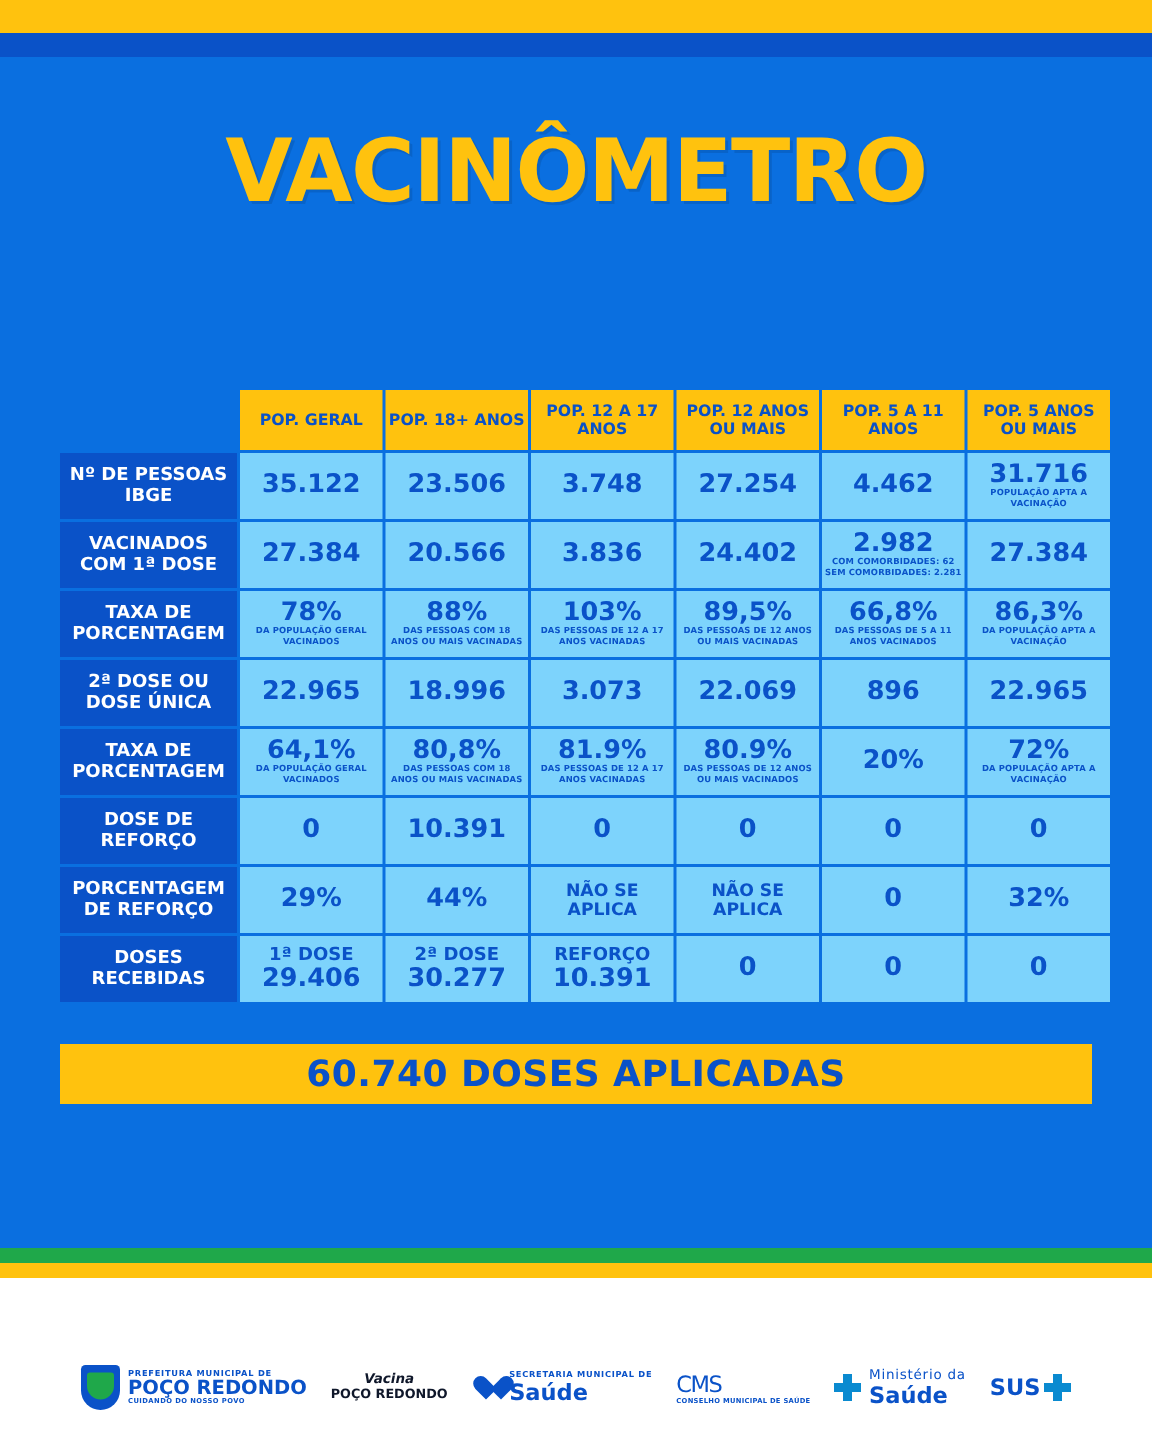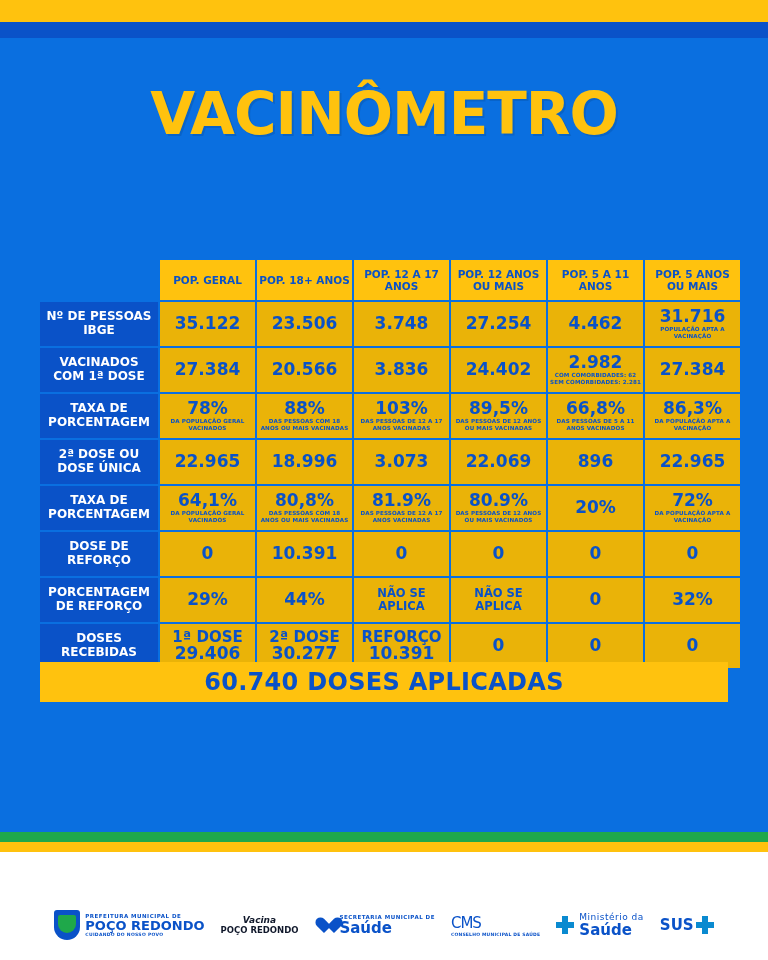--- a/index.html
+++ b/index.html
@@ -84,21 +84,21 @@
     color: #ffffff;
     font-size: 12px;
     font-weight: 800;
     text-align: center;
     padding: 4px 3px;
     line-height: 1.15;
     font-family: "DejaVu Sans", sans-serif;
     vertical-align: middle;
   }
   td.cell {
-    background: #eab308;
+    background: #7dd3fc;
     color: #0a52c8;
     text-align: center;
     vertical-align: middle;
     padding: 3px 2px;
     height: 44px;
     font-family: "DejaVu Sans", sans-serif;
   }
   td.cell .big {
     font-size: 17px;
     font-weight: 800;
@@ -108,36 +108,36 @@
   td.cell .sub {
     display: block;
     font-size: 5.6px;
     font-weight: 700;
     line-height: 1.25;
     margin-top: 1px;
     letter-spacing: 0.1px;
   }
   td.cell .pre {
     display: block;
-    font-size: 15px;
+    font-size: 12px;
     font-weight: 800;
     line-height: 1.1;
   }
   td.cell .na {
     font-size: 11.5px;
     font-weight: 800;
     line-height: 1.15;
     display: block;
     text-align: center;
   }
 
   
   .doses-bar {
     position: absolute;
-    top: 662px; left: 40px;
+    top: 696px; left: 40px;
     width: 688px; height: 40px;
     background: #ffc20e;
     color: #0a52c8;
     display: flex;
     align-items: center;
     justify-content: center;
     font-size: 24px;
     font-weight: 900;
     letter-spacing: 0.3px;
     font-family: "DejaVu Sans", sans-serif;

